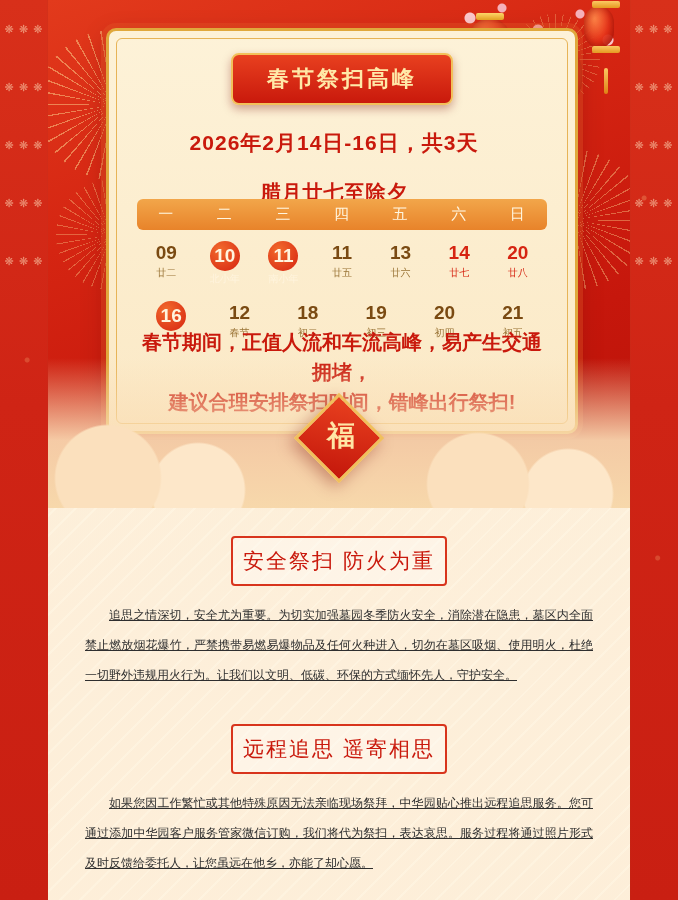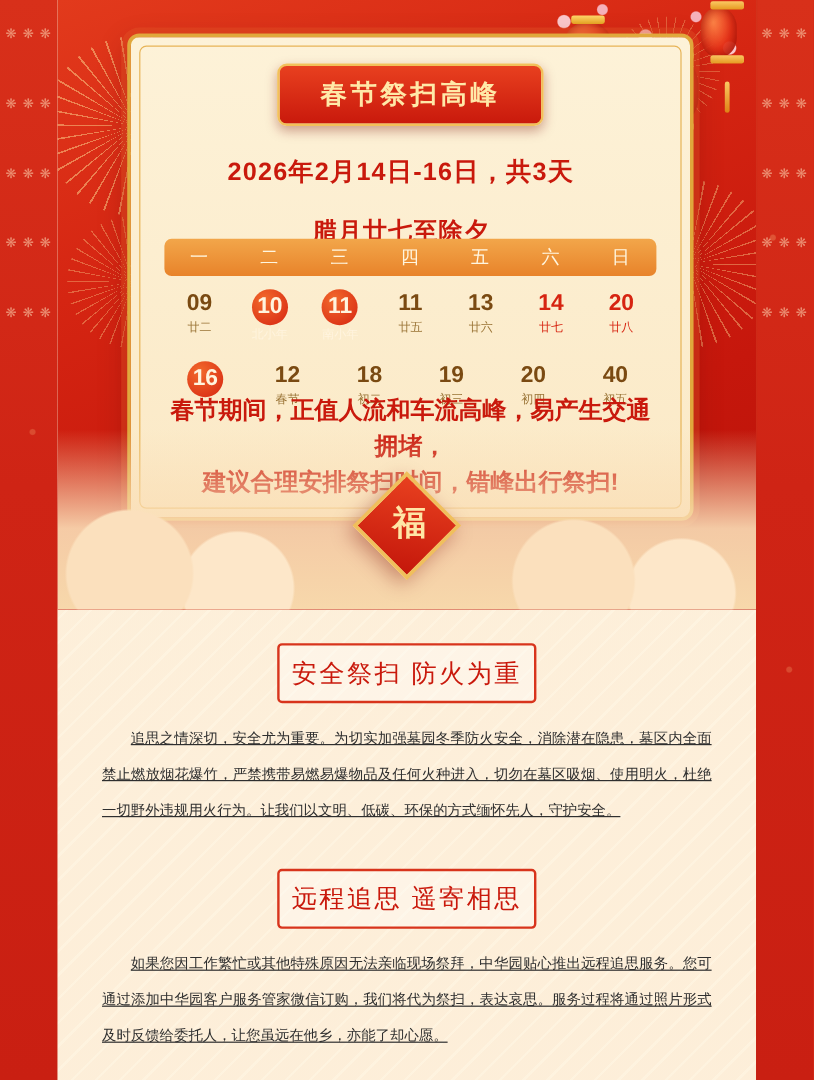--- a/index.html
+++ b/index.html
@@ -390,21 +390,21 @@
             </div>
             <div class="cal-cell">
               <div class="cal-num">19</div>
               <div class="cal-sub">初三</div>
             </div>
             <div class="cal-cell">
               <div class="cal-num">20</div>
               <div class="cal-sub">初四</div>
             </div>
             <div class="cal-cell">
-              <div class="cal-num">40</div>
+              <div class="cal-num">21</div>
               <div class="cal-sub">初五</div>
             </div>
           </div>
         </div>
 
         <div class="poster-note">
           <div>春节期间，正值人流和车流高峰，易产生交通拥堵，</div>
           <div>建议合理安排祭扫时间，错峰出行祭扫!</div>
         </div>
       </div>

